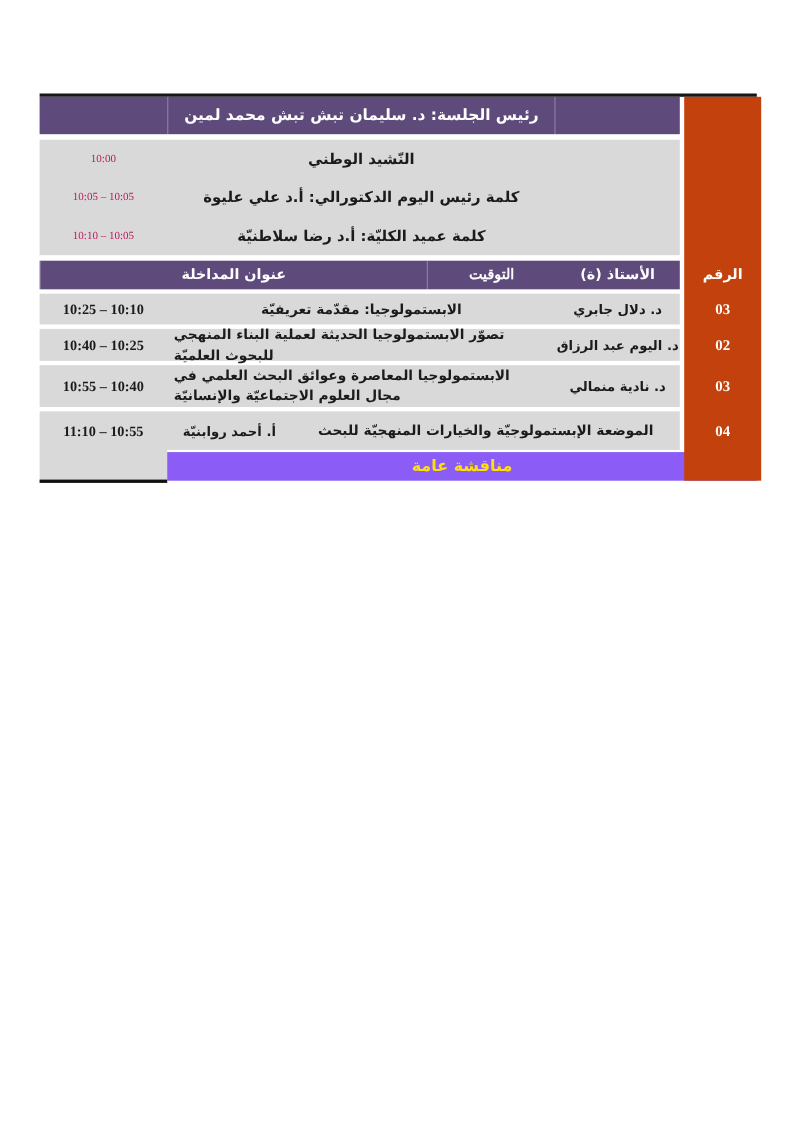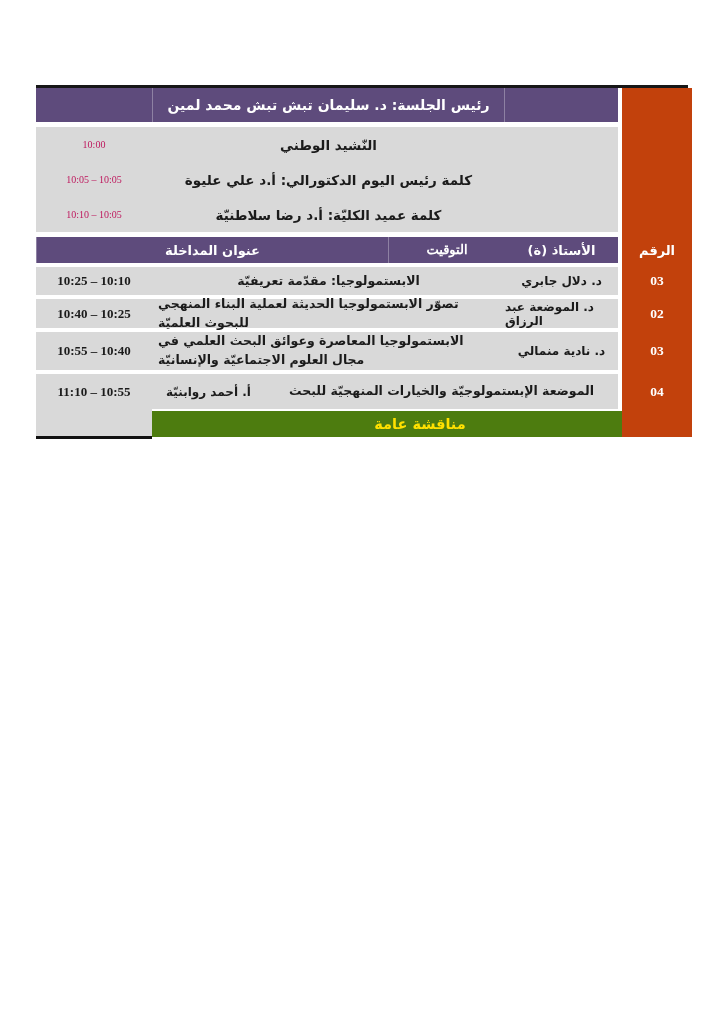--- a/index.html
+++ b/index.html
@@ -40,21 +40,21 @@
   .num-col{left:622px;top:88px;width:70px;height:349px;background:#c2410c;}
   .num-col .lbl{position:absolute;left:0;width:100%;display:flex;align-items:center;justify-content:center;
     color:#ffffff;font-weight:bold;}
   .n-hdr{top:149px;height:26px;font-size:13px;}
   .n-1{top:179px;height:28px;}
   .n-2{top:211px;height:29px;}
   .n-3{top:244px;height:38px;}
   .n-4{top:286px;height:35px;}
   .num{font-family:"Liberation Serif",serif;font-size:13.5px;direction:ltr;}
   
-  .footer-band{left:152px;top:411px;width:536px;height:26px;background:#4d7c0f;
+  .footer-band{left:152px;top:411px;width:536px;height:26px;background:#8b5cf6;
     display:flex;align-items:center;justify-content:center;}
   .footer-text{color:#ffe100;font-weight:bold;font-size:14.5px;}
   .bottom-left-cell{left:36px;top:409px;width:116px;height:27px;background:#d9d9d9;
     border-bottom:3px solid #111111;box-sizing:content-box;}
 </style>
 </head>
 <body>
 
 <div class="page">
 
@@ -89,21 +89,21 @@
     <div class="cell c-time">التوقيت</div>
     <div class="cell c-title">عنوان المداخلة</div>
   </div>
 
   <div class="abs band talk row1">
     <div class="cell c-prof t-prof">د. دلال جابري</div>
     <div class="cell c-title t-title">الابستمولوجيا: مقدّمة تعريفيّة</div>
     <div class="cell c-time t-time">10:25 – 10:10</div>
   </div>
   <div class="abs band talk row2">
-    <div class="cell c-prof t-prof">د. الموضعة عبد الرزاق</div>
+    <div class="cell c-prof t-prof">د. اليوم عبد الرزاق</div>
     <div class="cell c-title t-title">تصوّر الابستمولوجيا الحديثة لعملية البناء المنهجي للبحوث العلميّة</div>
     <div class="cell c-time t-time">10:40 – 10:25</div>
   </div>
   <div class="abs band talk row3">
     <div class="cell c-prof t-prof">د. نادية منمالي</div>
     <div class="cell c-title t-title">الابستمولوجيا المعاصرة وعوائق البحث العلمي في مجال العلوم الاجتماعيّة والإنسانيّة</div>
     <div class="cell c-time t-time">10:55 – 10:40</div>
   </div>
   <div class="abs band talk row4">
     <div class="cell c-title t-title">الموضعة الإبستمولوجيّة والخيارات المنهجيّة للبحث</div>

